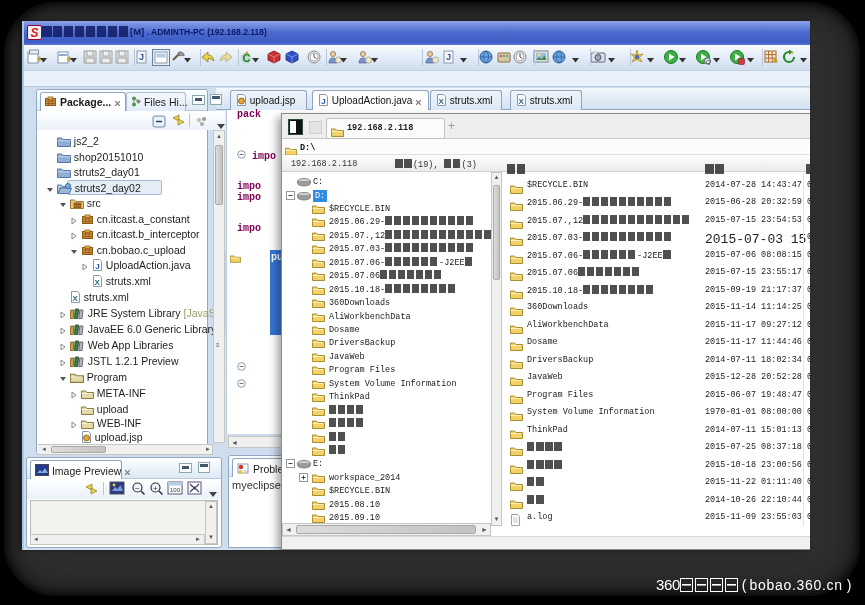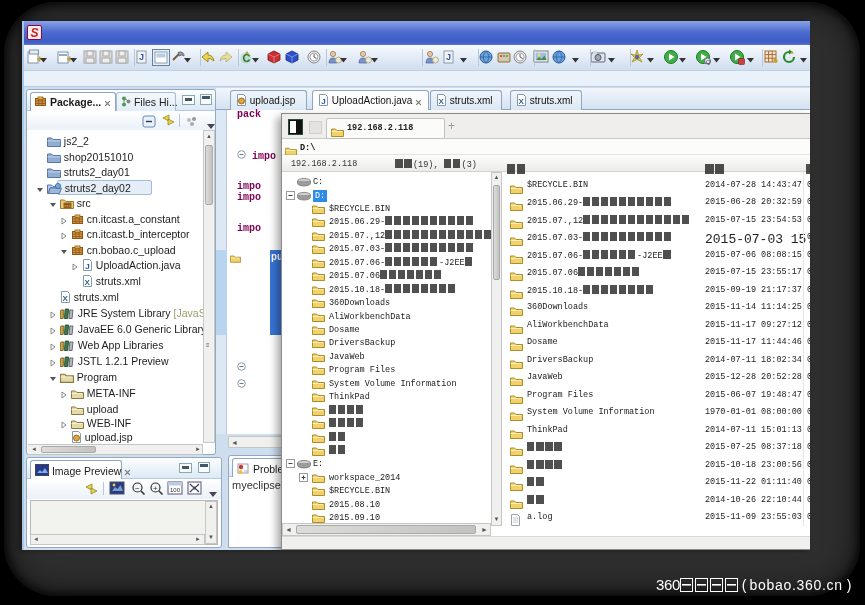--- a/index.html
+++ b/index.html
@@ -12,20 +12,21 @@
 .ptab{position:absolute;top:2px;height:19px;background:#fff;border:1px solid #90a6c0;border-bottom:none;border-radius:3px 3px 0 0;font-size:10.5px;color:#1a1a1a;white-space:nowrap;padding:3px 4px 0 4px}
 .tr{position:absolute;white-space:nowrap;font-size:10.5px;color:#1c1c1c;height:15px;line-height:15px}
 .tr svg{vertical-align:-2px}
 .sb{position:absolute;background:#f0f0ee;border:1px solid #c6c6c4}
 .thumb{position:absolute;background:linear-gradient(90deg,#dcdcda,#c2c2c0);border:1px solid #aaa;border-radius:2px}
 </style></head><body>
 <div class="card"></div>
 <div id="shot">
 <div class="ab" style="left:0;top:0;width:788px;height:24px;background:linear-gradient(#8ba3e8,#4d6cd0 45%,#3d5cc4 88%,#5a77d4)">
 <div class="ab" style="left:3px;top:4px;width:15px;height:15px;background:#f6eef0;border:1px solid #903;border-radius:2px;font-size:12px;font-weight:bold;color:#c22;text-align:center;line-height:14px;font-style:italic">S</div>
+<div class="ab" style="left:18px;top:5px;font-size:8.5px;font-weight:bold;color:#0d1a66;white-space:nowrap"><span style="display:inline-block;width:88px;height:11px;vertical-align:-2px;background:repeating-linear-gradient(90deg,rgba(15,25,95,.82) 0 9.5px,transparent 9.5px 11px)"></span><span style="font-size:9.5px">[M]</span> <span style="font-size:8.5px">. ADMINTH-PC (192.168.2.118)</span></div>
 </div>
 <div class="ab" style="left:0;top:24px;width:788px;height:26px;background:linear-gradient(#f7fafd,#dbe6f4 70%,#cfdded);border-bottom:1px solid #c2d0e2"></div>
 <div class="ab" style="left:2px;top:28px;"><svg width="16" height="16">
         <rect x="2" y="3" width="10" height="11" fill="#fff" stroke="#7c93ad"></rect>
         <rect x="3.5" y="1" width="9" height="4" fill="#e6ecf4" stroke="#7c93ad"></rect>
         <path d="M11 10 h5 M13.5 7.5 v5" stroke="#caa023" stroke-width="1.6"></path>
       </svg></div>
 <div class="ab" style="left:16px;top:28px;"><svg width="7" height="6" viewBox="0 0 7 6" style="margin-top:6px">
         <path d="M0 1 L7 1 L3.5 5.5 Z" fill="#333"></path>
       </svg></div>
@@ -254,21 +255,21 @@
 <div class="ab" style="left:213px;top:336px"><svg width="9" height="9" viewBox="0 0 9 9" style="vertical-align:0">
         <circle cx="4.5" cy="4.5" r="3.8" fill="#fff" stroke="#8899aa"></circle>
         <path d="M2.5 4.5 h4" stroke="#667788" stroke-width="1"></path>
       </svg></div>
 <div class="ab" style="left:213px;top:353px"><svg width="9" height="9" viewBox="0 0 9 9" style="vertical-align:0">
         <circle cx="4.5" cy="4.5" r="3.8" fill="#fff" stroke="#8899aa"></circle>
         <path d="M2.5 4.5 h4" stroke="#667788" stroke-width="1"></path>
       </svg></div>
 <div class="ab sb" style="left:204px;top:415px;width:584px;height:12px"></div>
 <div class="ab" style="left:207px;top:418px;font-size:7px;color:#555">◄</div>
-<div class="panel" style="left:2px;top:68px;width:190px;height:366px">
+<div class="panel" style="left:12px;top:68px;width:172px;height:366px">
 <div class="ptabs"></div>
 <div class="ptab" style="left:3px;width:86px;padding-left:3px"><svg width="13" height="11" viewBox="0 0 13 11">
           <rect x="1.5" y="2.5" width="10" height="7" fill="#d89040" stroke="#8a5a18"></rect>
           <path d="M1.5 5 h10 M1.5 7.5 h10 M4.8 2.5 v7 M8.2 2.5 v7" stroke="#8a5a18" stroke-width=".8"></path>
           <rect x="4" y="1" width="5" height="2.2" fill="#f0c060" stroke="#8a5a18" stroke-width=".8"></rect>
         </svg><span style="vertical-align:1px;font-weight:bold"> Package...</span><svg width="7" height="7" viewBox="0 0 7 7" style="margin-left:3px">
           <path d="M1.2 1.2 L5.8 5.8 M5.8 1.2 L1.2 5.8" stroke="#777" stroke-width="1.2"></path>
         </svg></div>
 <div class="ptab" style="left:89px;width:60px;background:linear-gradient(#f4f8fc,#e2edf8);border-color:#a8bcd4"><svg width="10" height="11">
           <circle cx="3" cy="2.5" r="2" fill="#4a9a4a"></circle>

